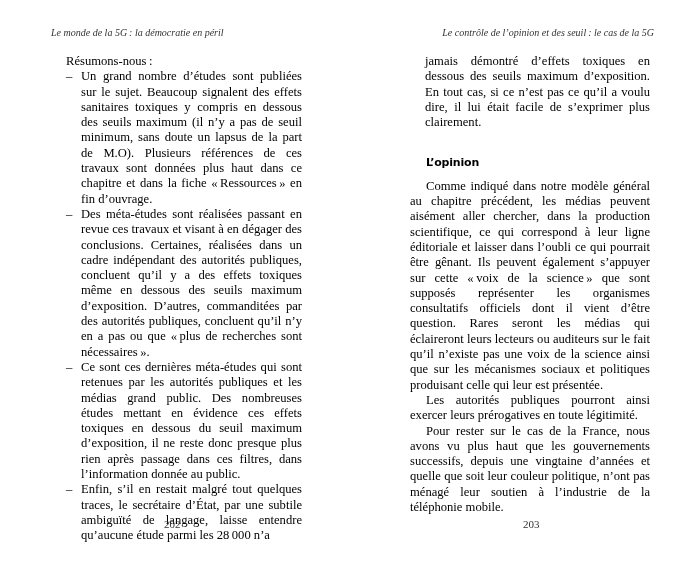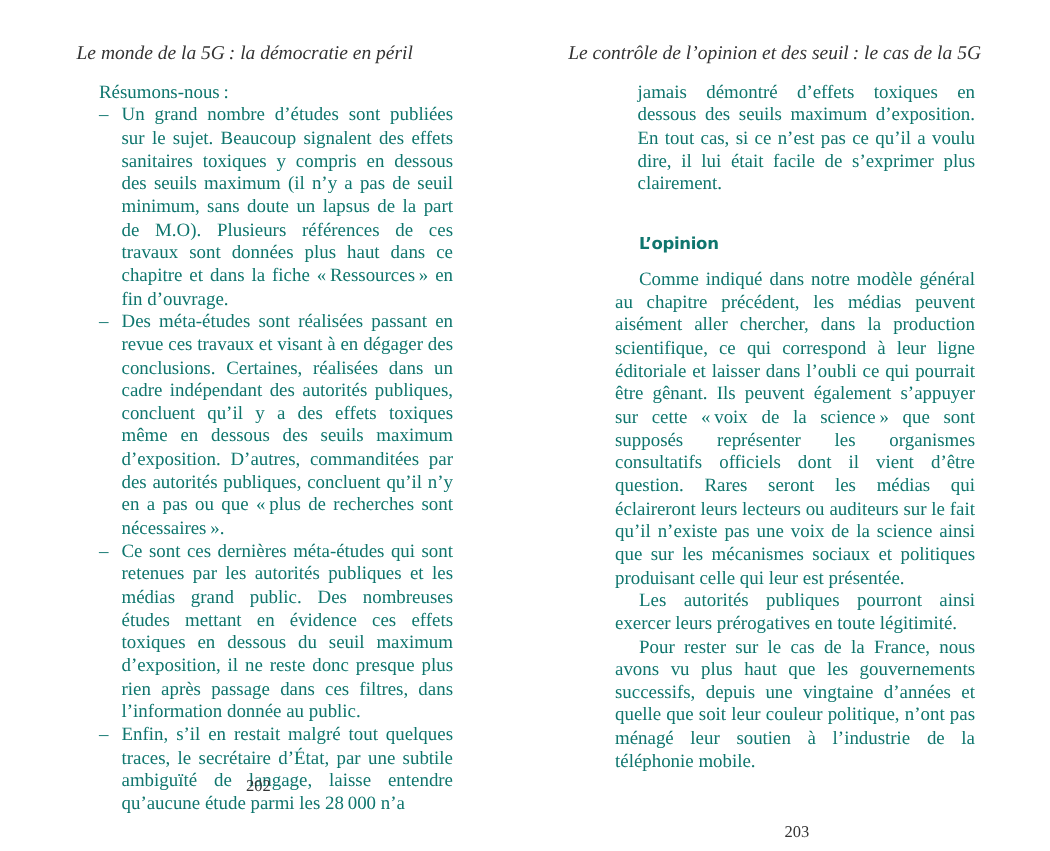--- a/index.html
+++ b/index.html
@@ -3,48 +3,48 @@
 <meta charset="utf-8">
 <style>
   html, body { margin: 0; padding: 0; background: #ffffff; }
   body { width: 700px; height: 567px; position: relative; overflow: hidden; color: #1e1e1e; }
   .page { position: absolute; top: 0; height: 567px; }
   #page-left { left: 0; width: 350px; }
   #page-right { left: 350px; width: 350px; }
   .running-head {
     position: absolute; top: 27px;
     font-family: "Liberation Serif", serif; font-style: italic;
-    font-size: 13px; color: #333; white-space: nowrap;
+    font-size: 10px; color: #333; white-space: nowrap;
   }
   #page-left .running-head { left: 51px; }
   #page-right .running-head { right: 46px; }
   .body-text {
     position: absolute;
     font-family: "Liberation Serif", serif;
-    font-size: 12.6px; line-height: 15.3px; color: #0f766e;
+    font-size: 12.6px; line-height: 15.3px; color: #000000;
   }
   #page-left .body-text { left: 66px; width: 236px; top: 54px; }
   #page-right .body-text { left: 60px; width: 240px; top: 54px; }
   .intro { margin: 0; }
   ul.dash-list { list-style: none; margin: 0; padding: 0; }
   ul.dash-list li { position: relative; padding-left: 15px; text-align: justify; }
   ul.dash-list li .dash { position: absolute; left: 0; top: 0; }
   .cont { padding-left: 15px; text-align: justify; margin: 0; }
   .section-title {
     font-family: "DejaVu Sans", sans-serif; font-weight: bold;
     font-size: 11px; margin: 25px 0 8px 16px; letter-spacing: -0.2px;
   }
   .section-title.lois { margin-top: 28px; }
   p.para { margin: 0; text-indent: 16px; text-align: justify; }
   .folio {
     position: absolute; top: 518px;
     font-family: "Liberation Serif", serif; font-size: 11px; color: #333;
   }
   #page-left .folio { left: 164px; }
-  #page-right .folio { left: 173px; margin-top: 31px; }
+  #page-right .folio { left: 173px; }
 </style>
 </head>
 <body>
 
 <div class="page" id="page-left">
   <div class="running-head">Le monde de la 5G : la démocratie en péril</div>
   <div class="body-text">
     <p class="intro">Résumons-nous :</p>
     <ul class="dash-list">
       <li><span class="dash">–</span><span>Un grand nombre d’études sont publiées sur le sujet. Beaucoup signalent des effets sanitaires toxiques y compris en dessous des seuils maximum (il n’y a pas de seuil minimum, sans doute un lapsus de la part de M.O). Plusieurs références de ces travaux sont données plus haut dans ce chapitre et dans la fiche « Ressources » en fin d’ouvrage.</span></li>

